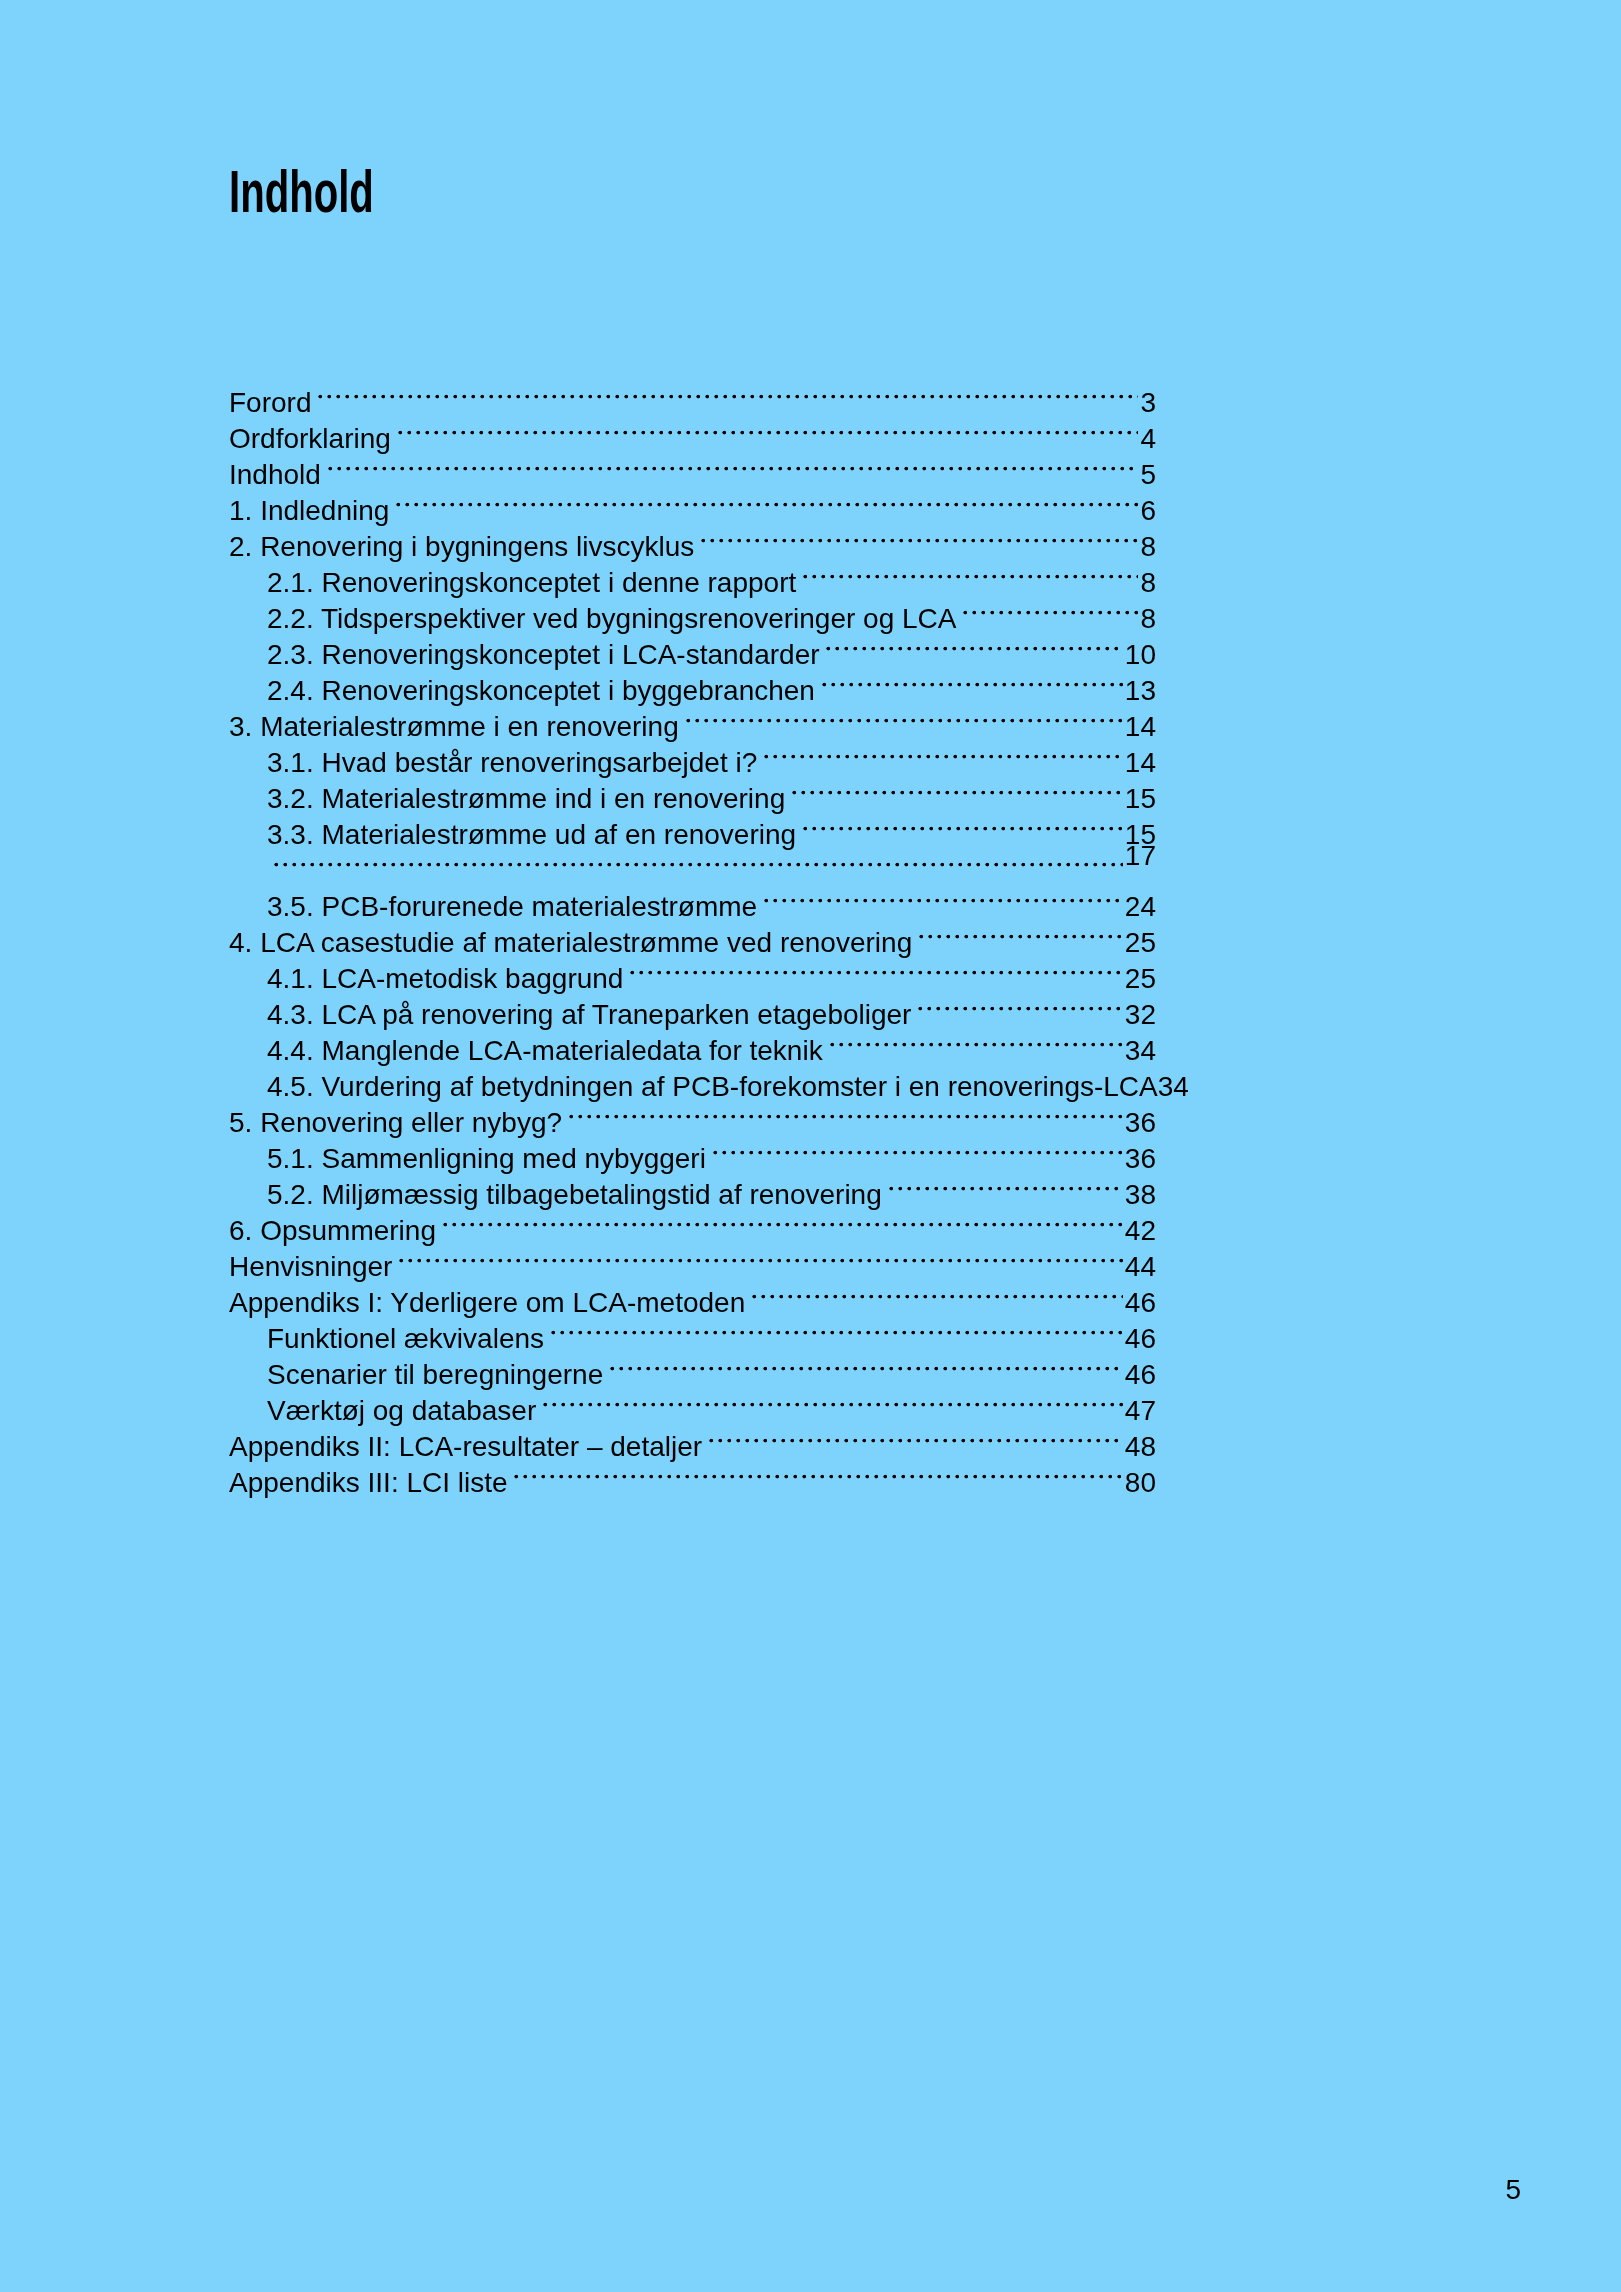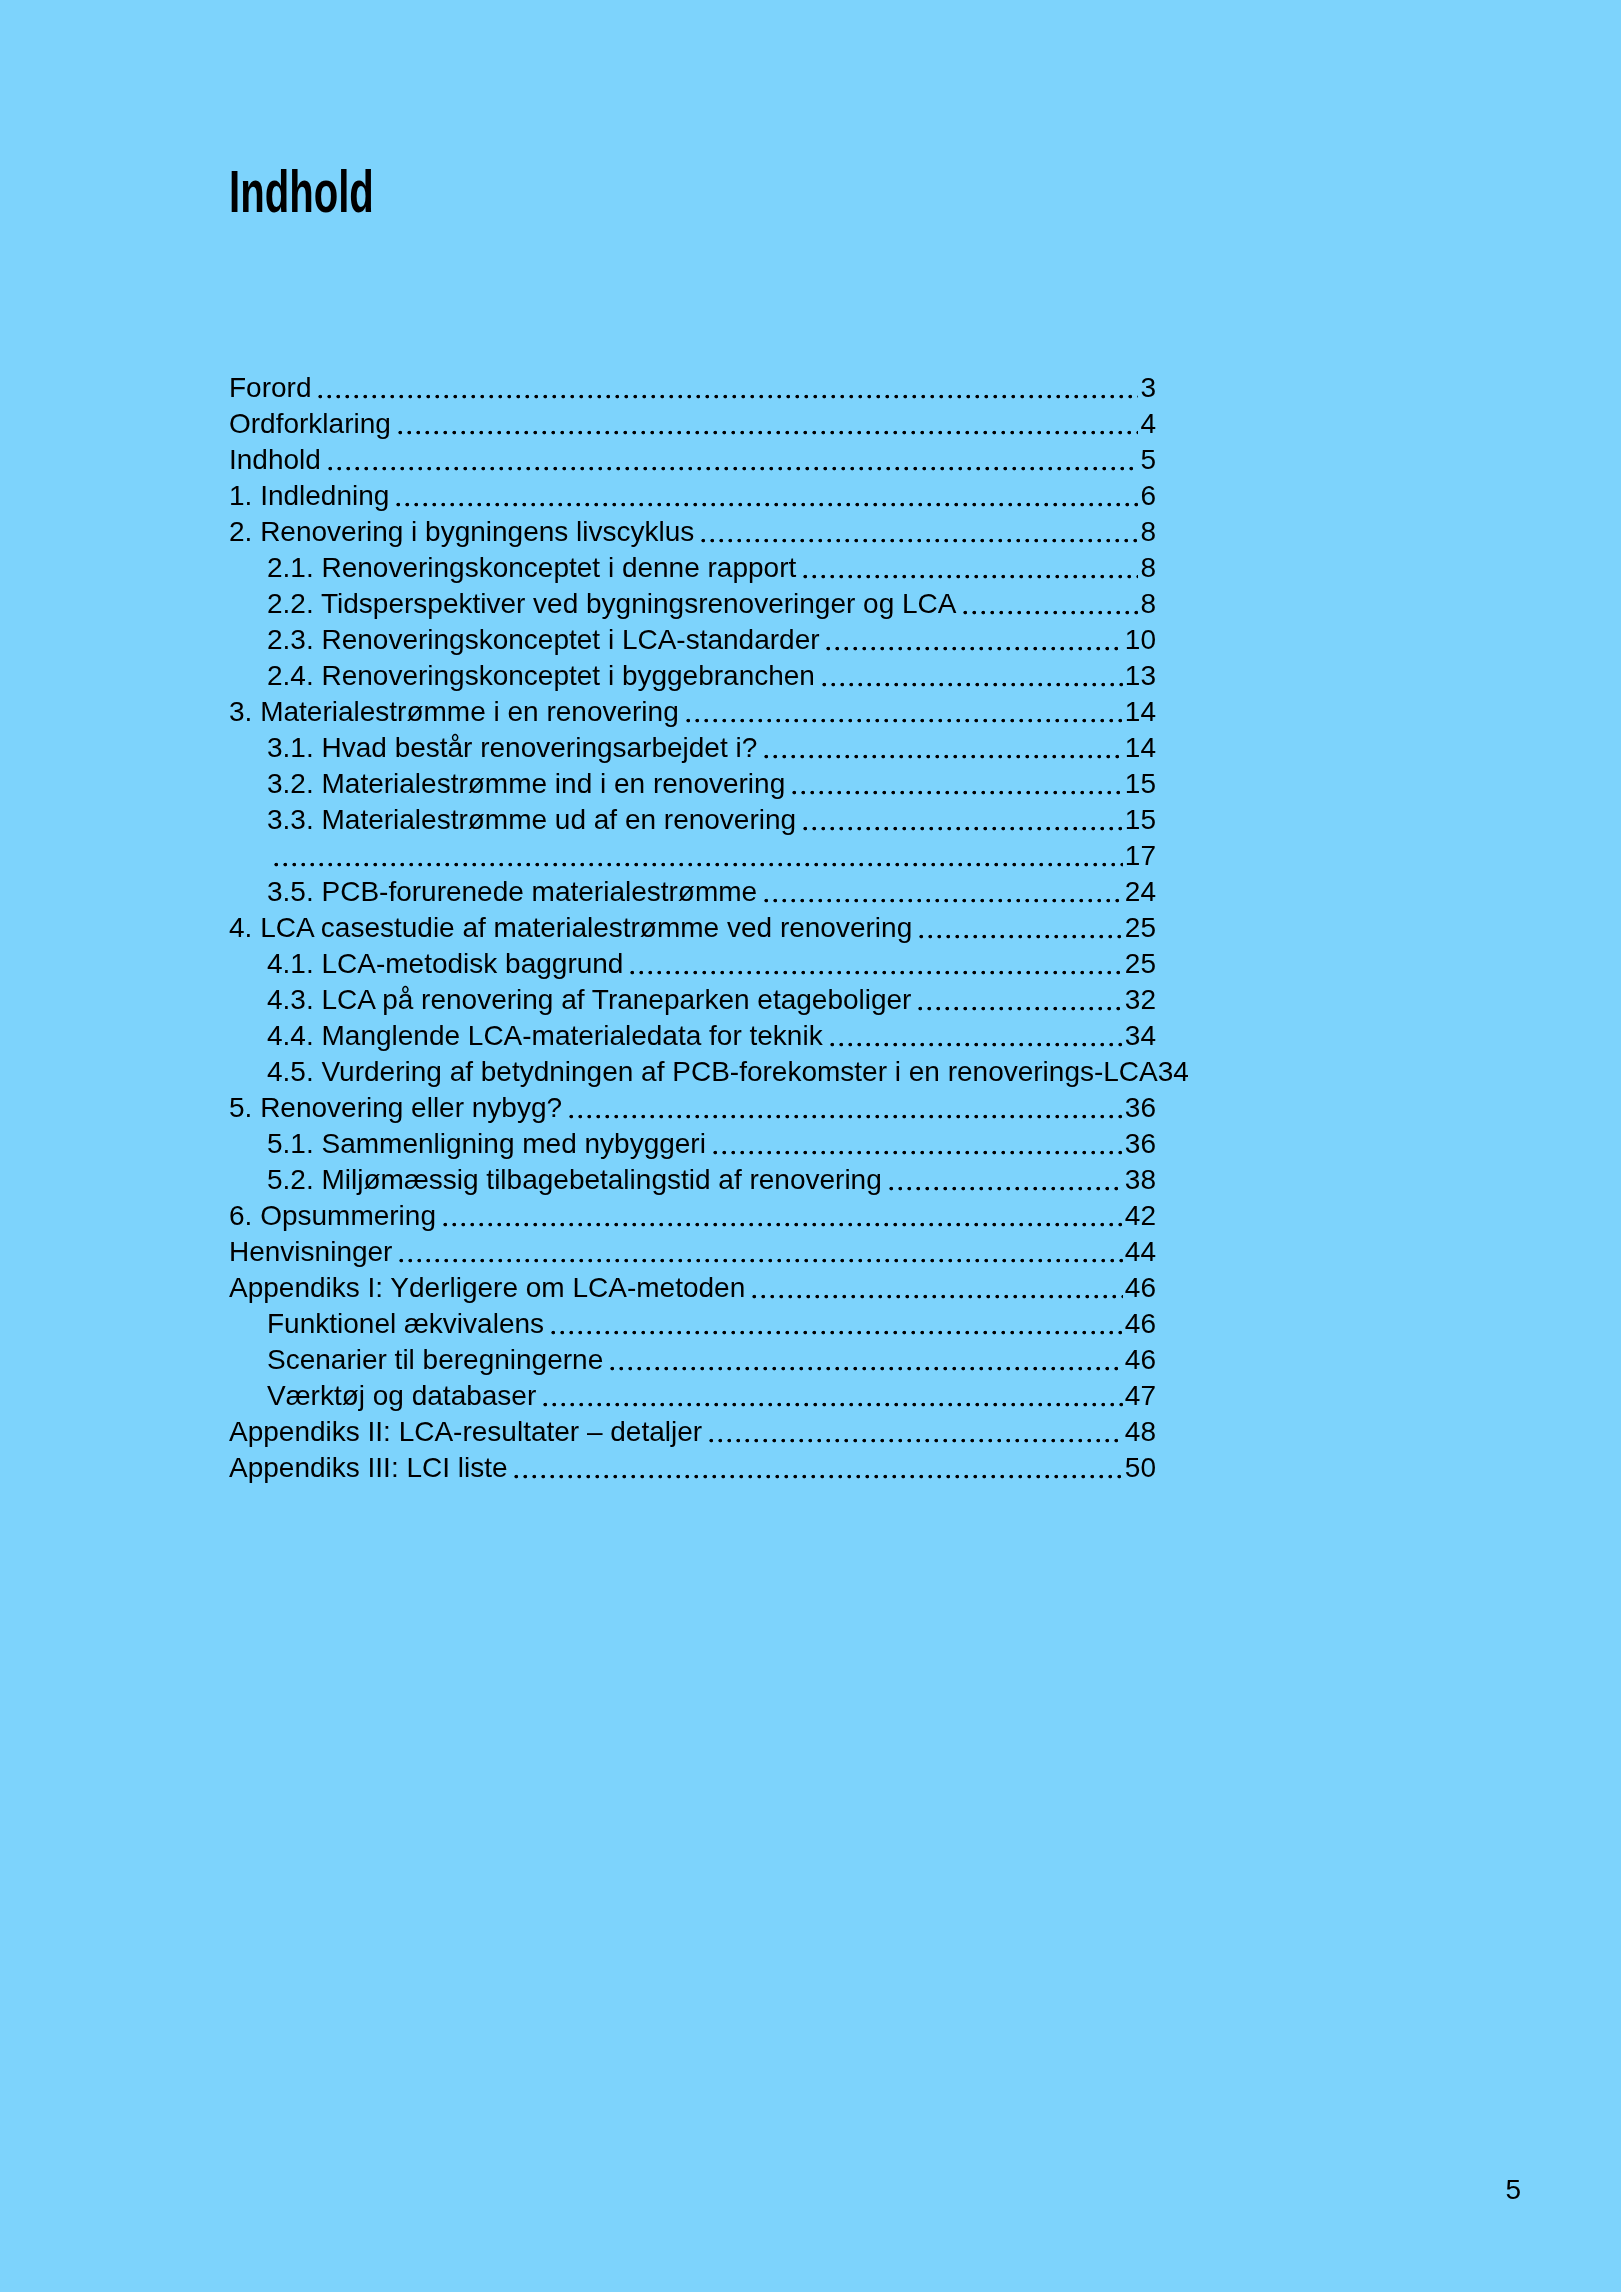--- a/index.html
+++ b/index.html
@@ -38,20 +38,21 @@
     display: flex;
     align-items: baseline;
     height: 36px;
     line-height: 36px;
     font-size: 28px;
     white-space: nowrap;
   }
   .toc-row.lvl1 { padding-left: 38px; text-align: center; }
   .toc-label {
     flex: 0 0 auto;
+    margin-top: 15px;
   }
   .toc-leader {
     flex: 1 1 auto;
     align-self: flex-end;
     height: 4.9px;
     margin: 0 2px 6.9px 6.9px;
     background-image: radial-gradient(circle at 2.2px 2.5px, #000 1.5px, rgba(0,0,0,0) 2.1px);
     background-size: 9px 4.9px;
     background-repeat: repeat-x;
     background-position: left bottom;
@@ -227,20 +228,20 @@
     <span class="toc-page">47</span>
   </div>
       <div class="toc-row lvl0">
     <span class="toc-label">Appendiks II: LCA-resultater – detaljer</span>
     <span class="toc-leader"></span>
     <span class="toc-page">48</span>
   </div>
       <div class="toc-row lvl0">
     <span class="toc-label">Appendiks III: LCI liste</span>
     <span class="toc-leader"></span>
-    <span class="toc-page">50</span>
+    <span class="toc-page">80</span>
   </div>
     </div>
 
   <div class="footer-pagenum">5</div>
 
 </div>
 
 
 </body></html>

